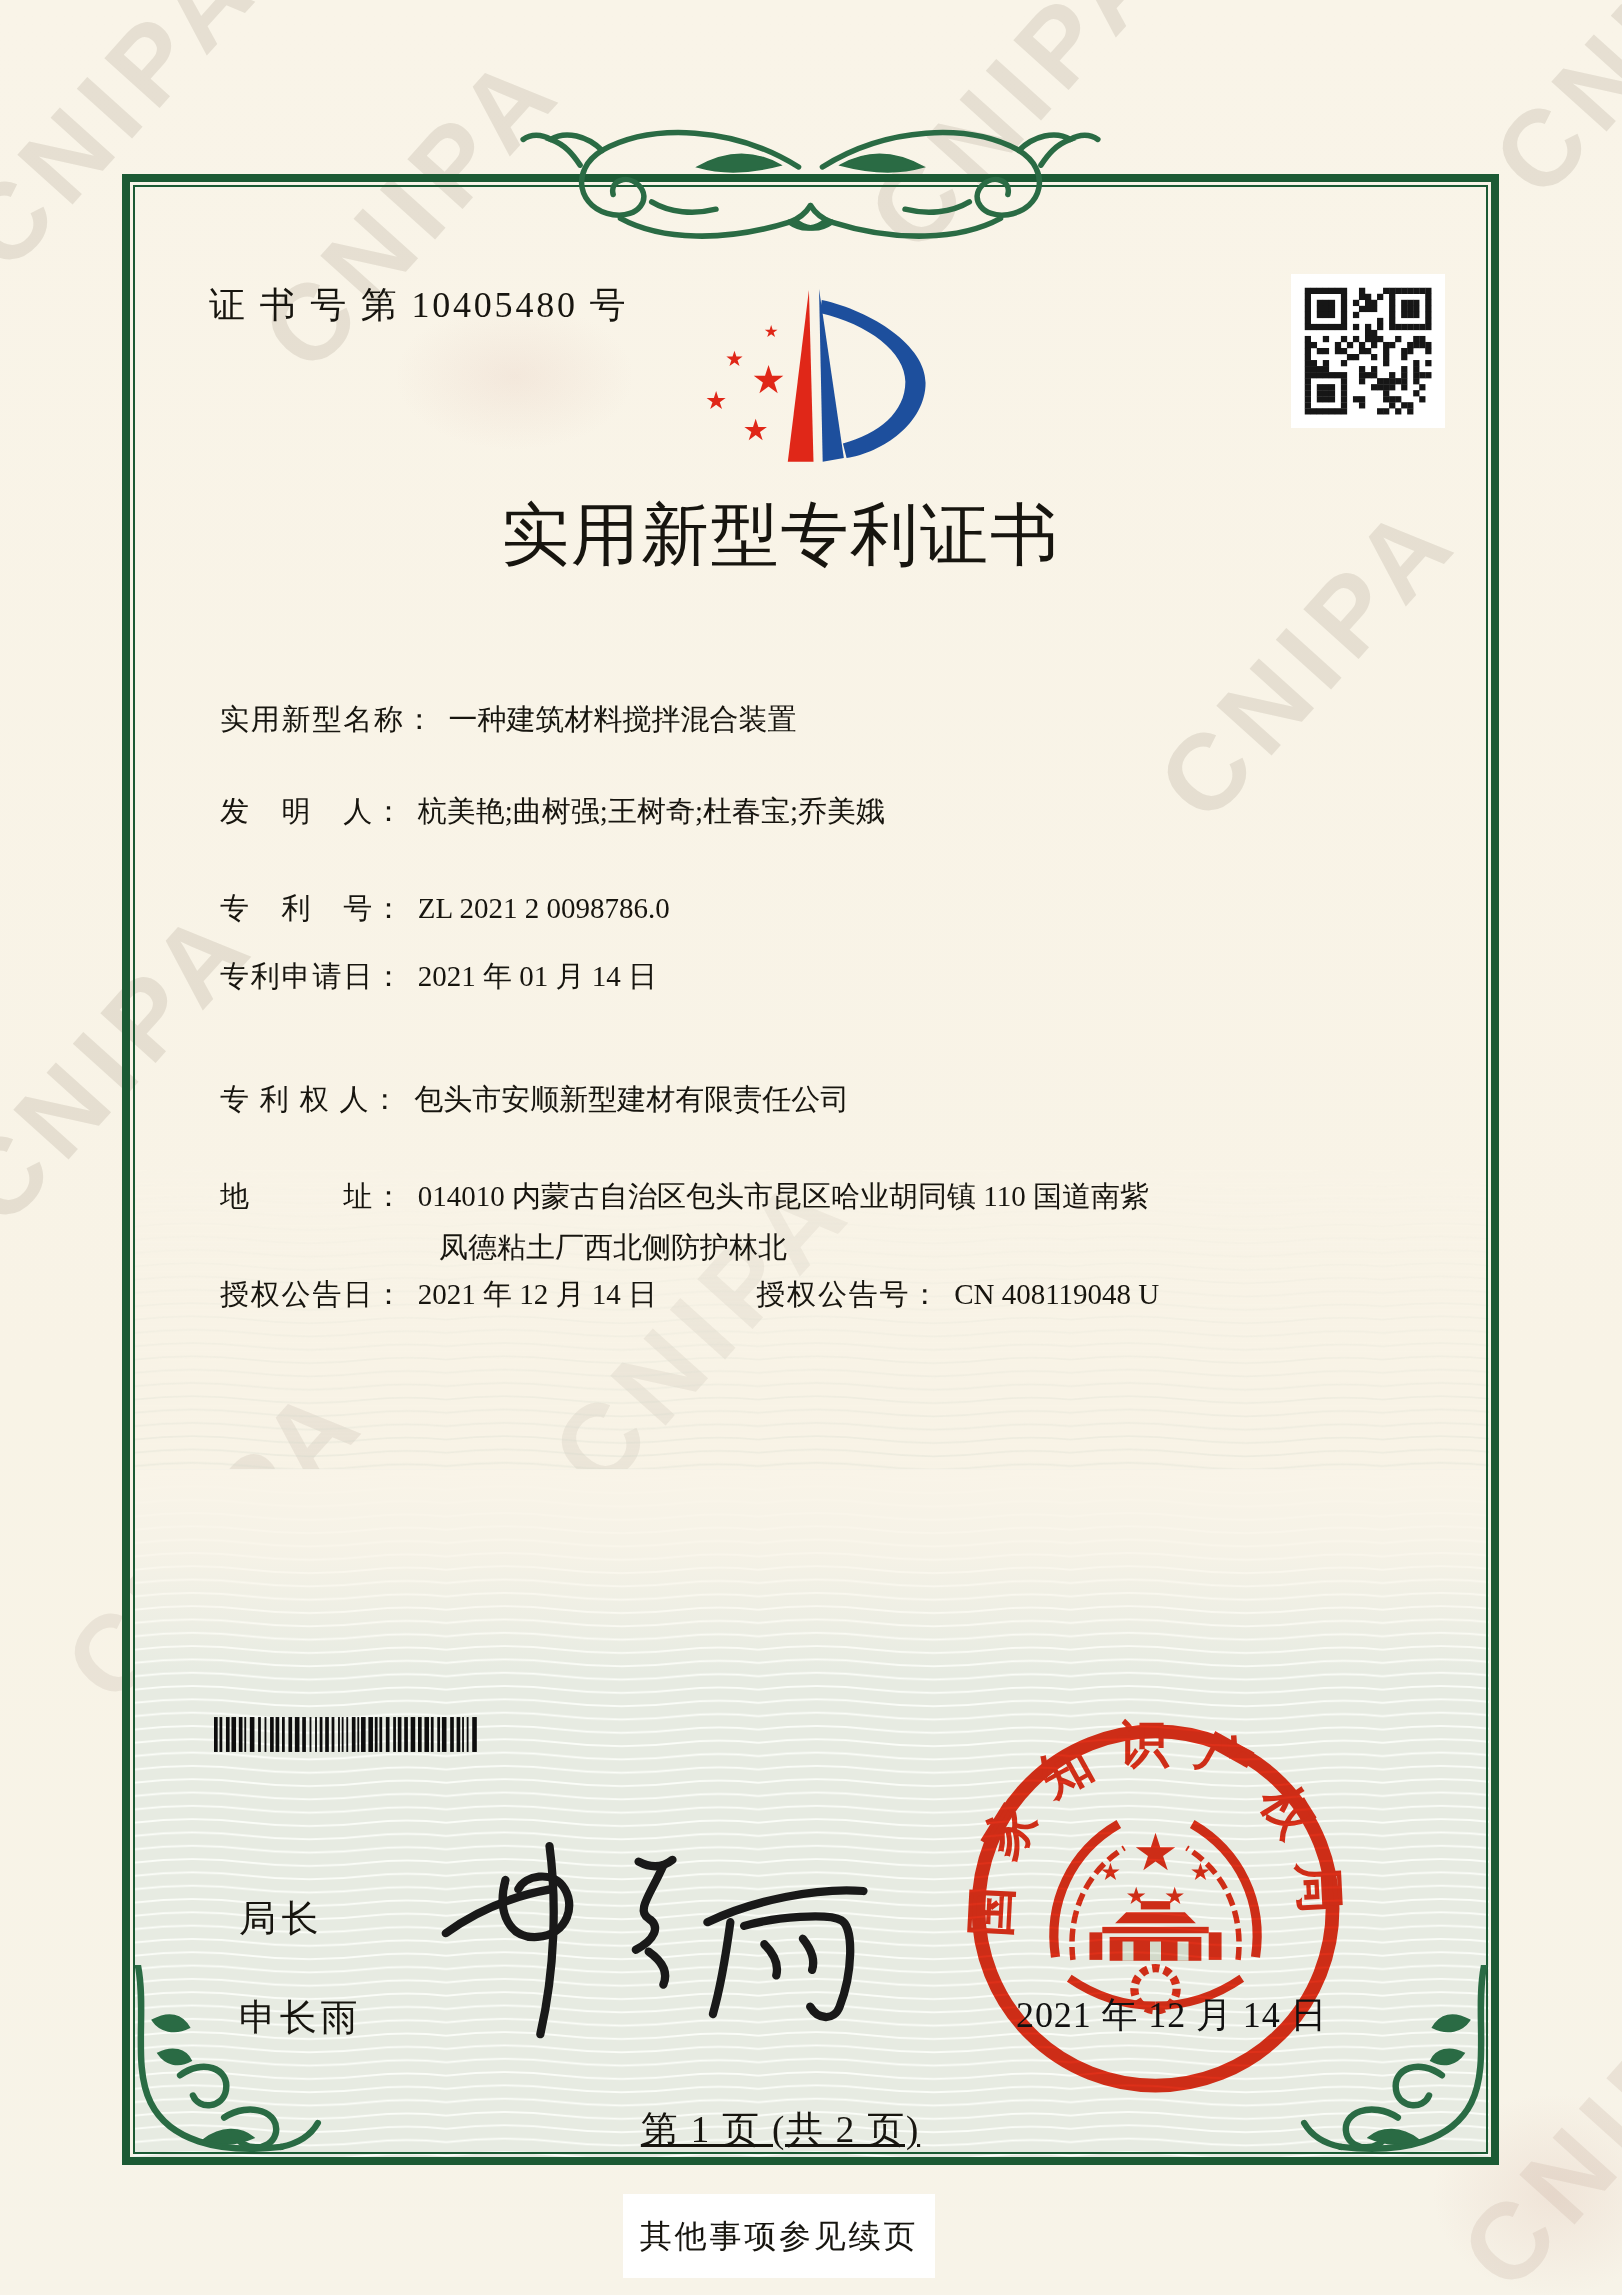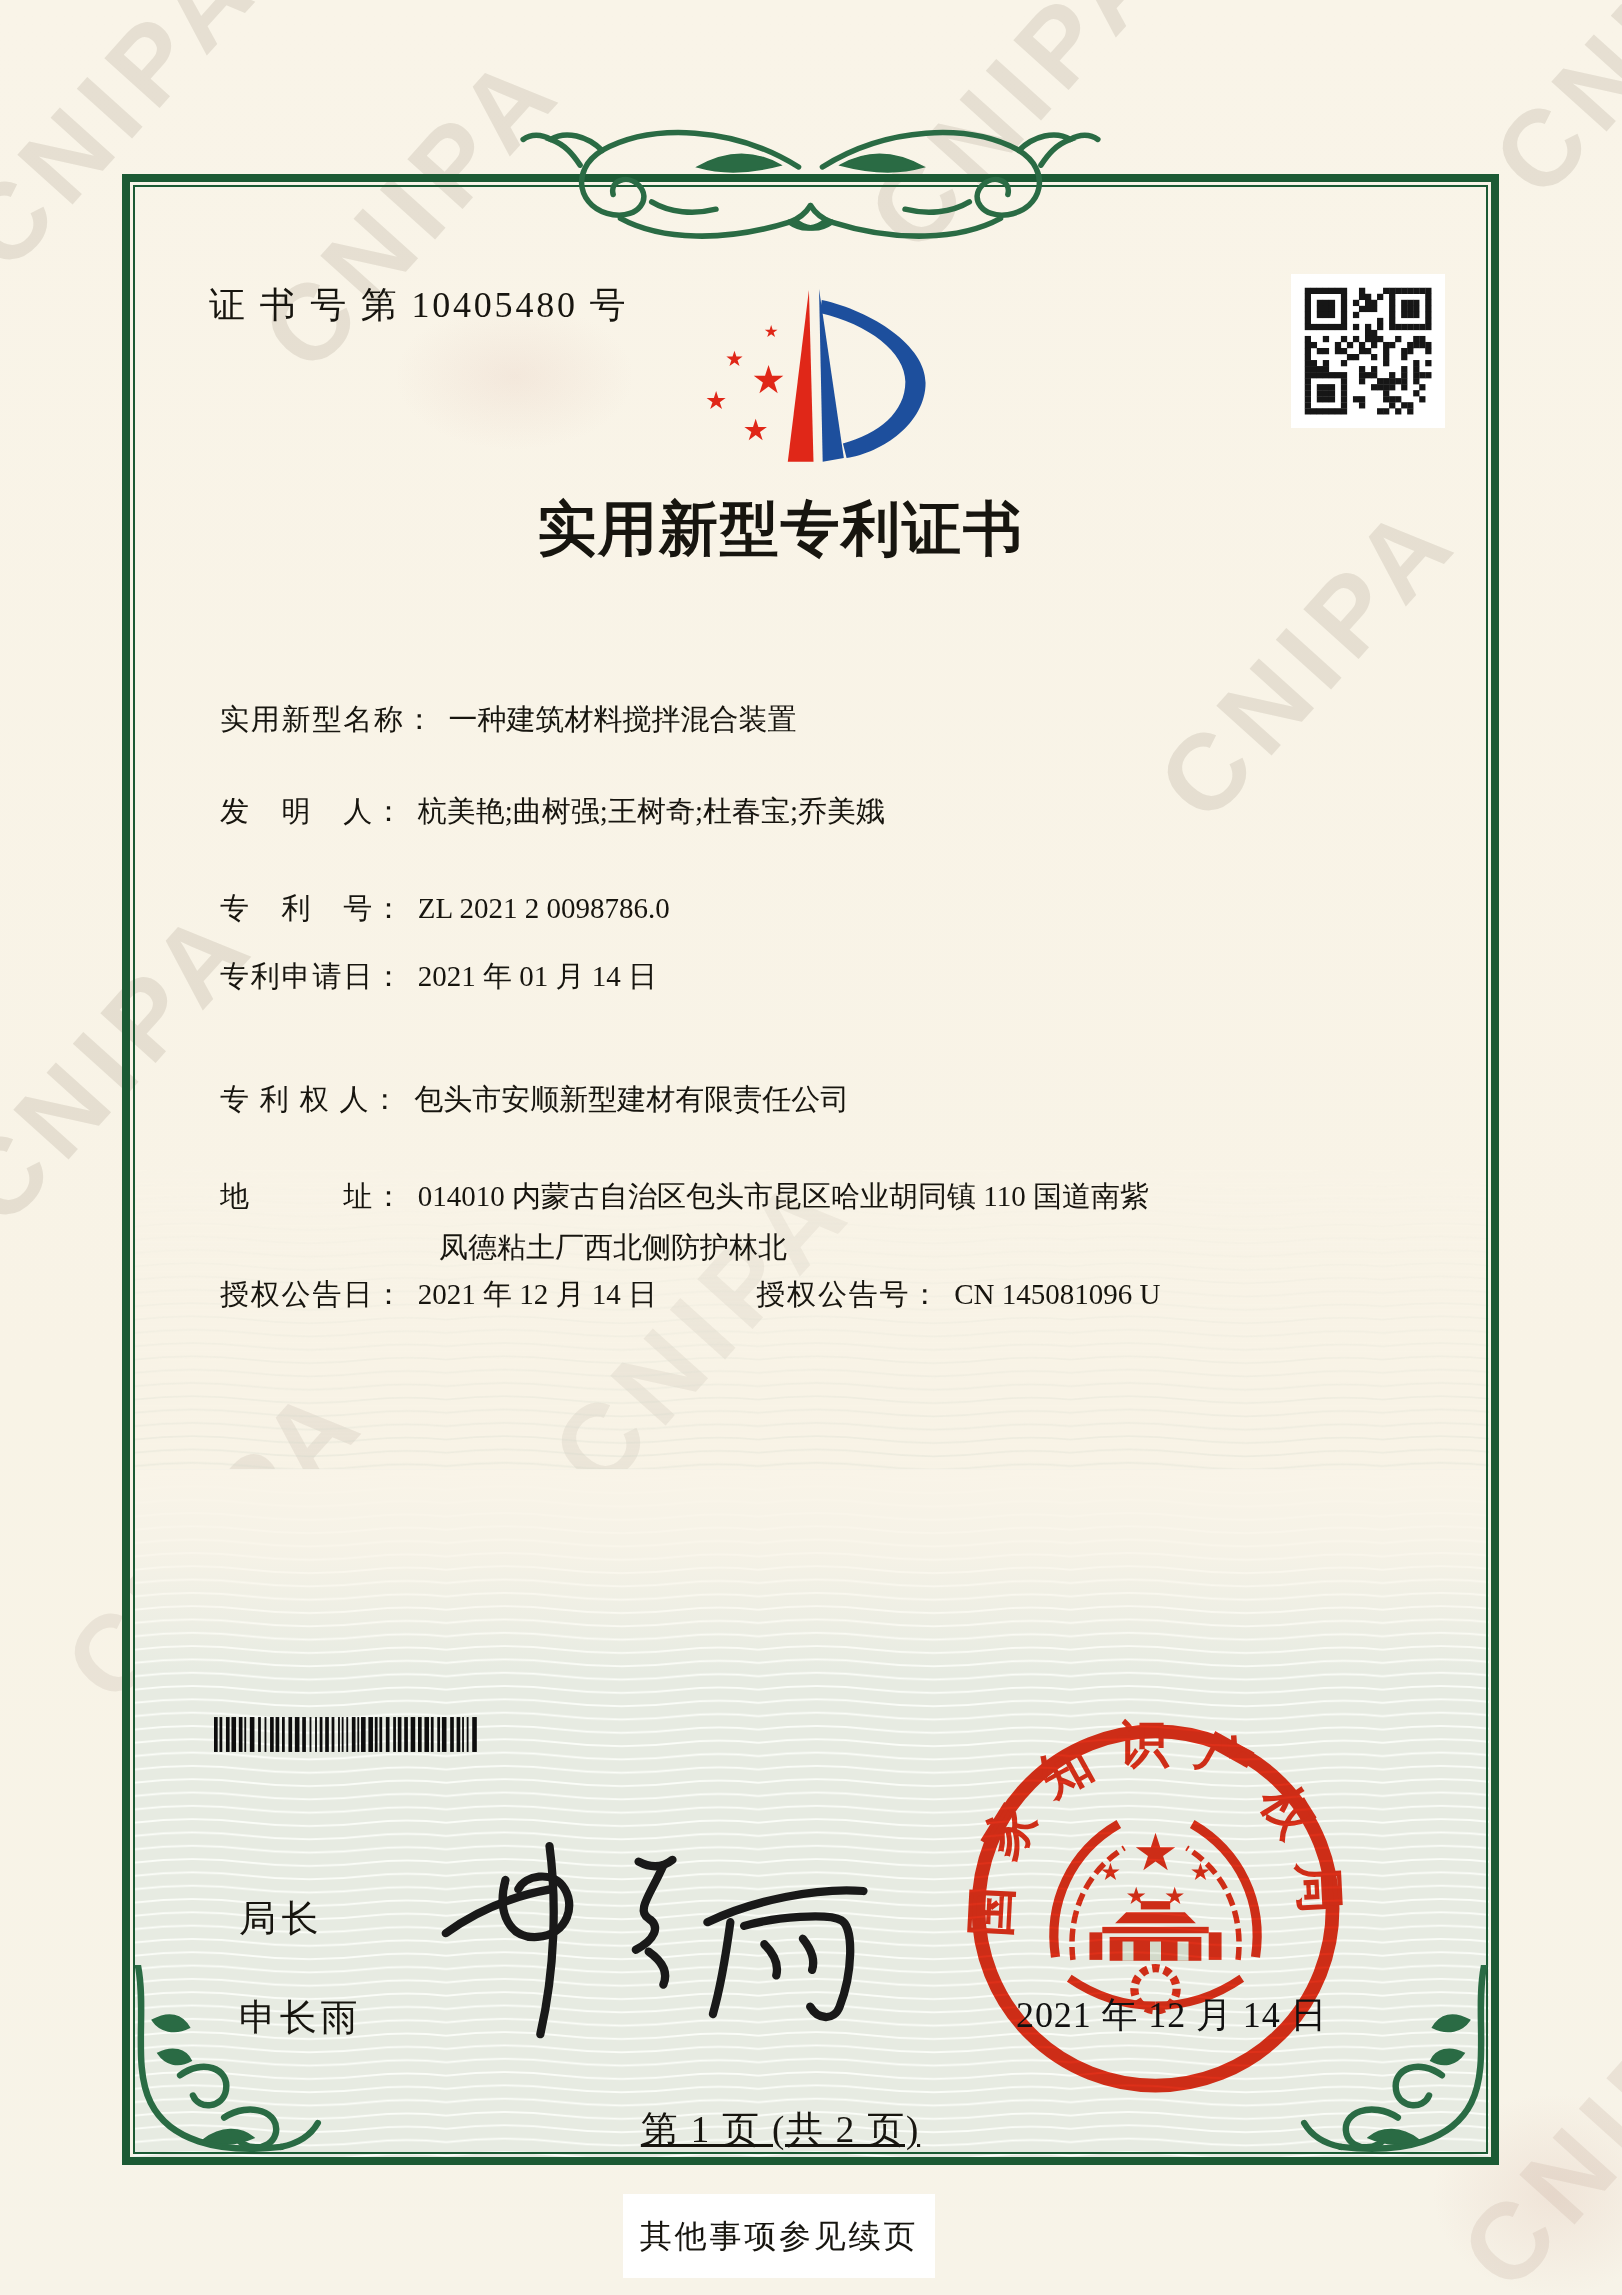--- a/index.html
+++ b/index.html
@@ -28,21 +28,21 @@
   .frame-outer{position:absolute;left:122px;top:174px;width:1377px;height:1991px;
                border:8.3px solid #1c5a34;box-sizing:border-box;z-index:3;}
   .frame-inner{position:absolute;left:2.8px;top:2.8px;right:2.8px;bottom:2.8px;
                border:2.8px solid #1c5a34;}
   .ornament{position:absolute;z-index:4;pointer-events:none;}
   
   .cert-no{position:absolute;left:209px;top:281px;font-size:36px;letter-spacing:2.8px;z-index:5;}
   .logo{position:absolute;left:684px;top:278px;z-index:5;}
   .qr{position:absolute;left:1291px;top:274px;width:154px;height:154px;background:#fff;z-index:5;}
   .title{position:absolute;left:122px;right:184px;top:490px;text-align:center;
-         font-size:59px;font-weight:bold;letter-spacing:1.8px;z-index:5;}
+         font-size:68px;font-weight:normal;letter-spacing:1.8px;z-index:5;}
   .row{position:absolute;left:220px;font-size:29px;z-index:5;white-space:nowrap;}
   .row .lbl{letter-spacing:1.8px;}
   .row .val{margin-left:13px;}
   .r1{top:700px;}.r2{top:792px;}.r3{top:889px;}.r4{top:957px;}
   .r5{top:1080px;}.r6{top:1177px;}.r7{top:1275px;}
   .addr2{position:absolute;left:219px;top:51px;}
   .g2lbl{margin-left:92px;letter-spacing:1.8px;}
   .body-text{position:absolute;left:220px;top:1330px;width:1214px;z-index:5;
              font-size:32px;line-height:60px;text-align:justify;}
   .body-text p{margin:0;text-indent:66px;}
@@ -389,21 +389,21 @@
   </div>
   <div class="row r5">
     <span class="lbl">专 利 权 人：</span><span class="val">包头市安顺新型建材有限责任公司</span>
   </div>
   <div class="row r6">
     <span class="lbl">地　　　址：</span><span class="val">014010 内蒙古自治区包头市昆区哈业胡同镇 110 国道南紫</span>
     <span class="addr2">凤德粘土厂西北侧防护林北</span>
   </div>
   <div class="row r7">
     <span class="lbl">授权公告日：</span><span class="val">2021 年 12 月 14 日</span>
-    <span class="g2lbl">授权公告号：</span><span class="val">CN 145081096 U</span>
+    <span class="g2lbl">授权公告号：</span><span class="val">CN 408119048 U</span>
   </div>
 
 
   <svg class="barcode" id="bcsvg" width="272" height="35" viewBox="0 0 296 38">
       <rect x="0" y="0" width="4" height="38" fill="#0d0d0d"></rect>
       <rect x="6" y="0" width="3" height="38" fill="#0d0d0d"></rect>
       <rect x="13" y="0" width="4" height="38" fill="#0d0d0d"></rect>
       <rect x="19" y="0" width="5" height="38" fill="#0d0d0d"></rect>
       <rect x="27" y="0" width="4" height="38" fill="#0d0d0d"></rect>
       <rect x="33" y="0" width="2" height="38" fill="#0d0d0d"></rect>

